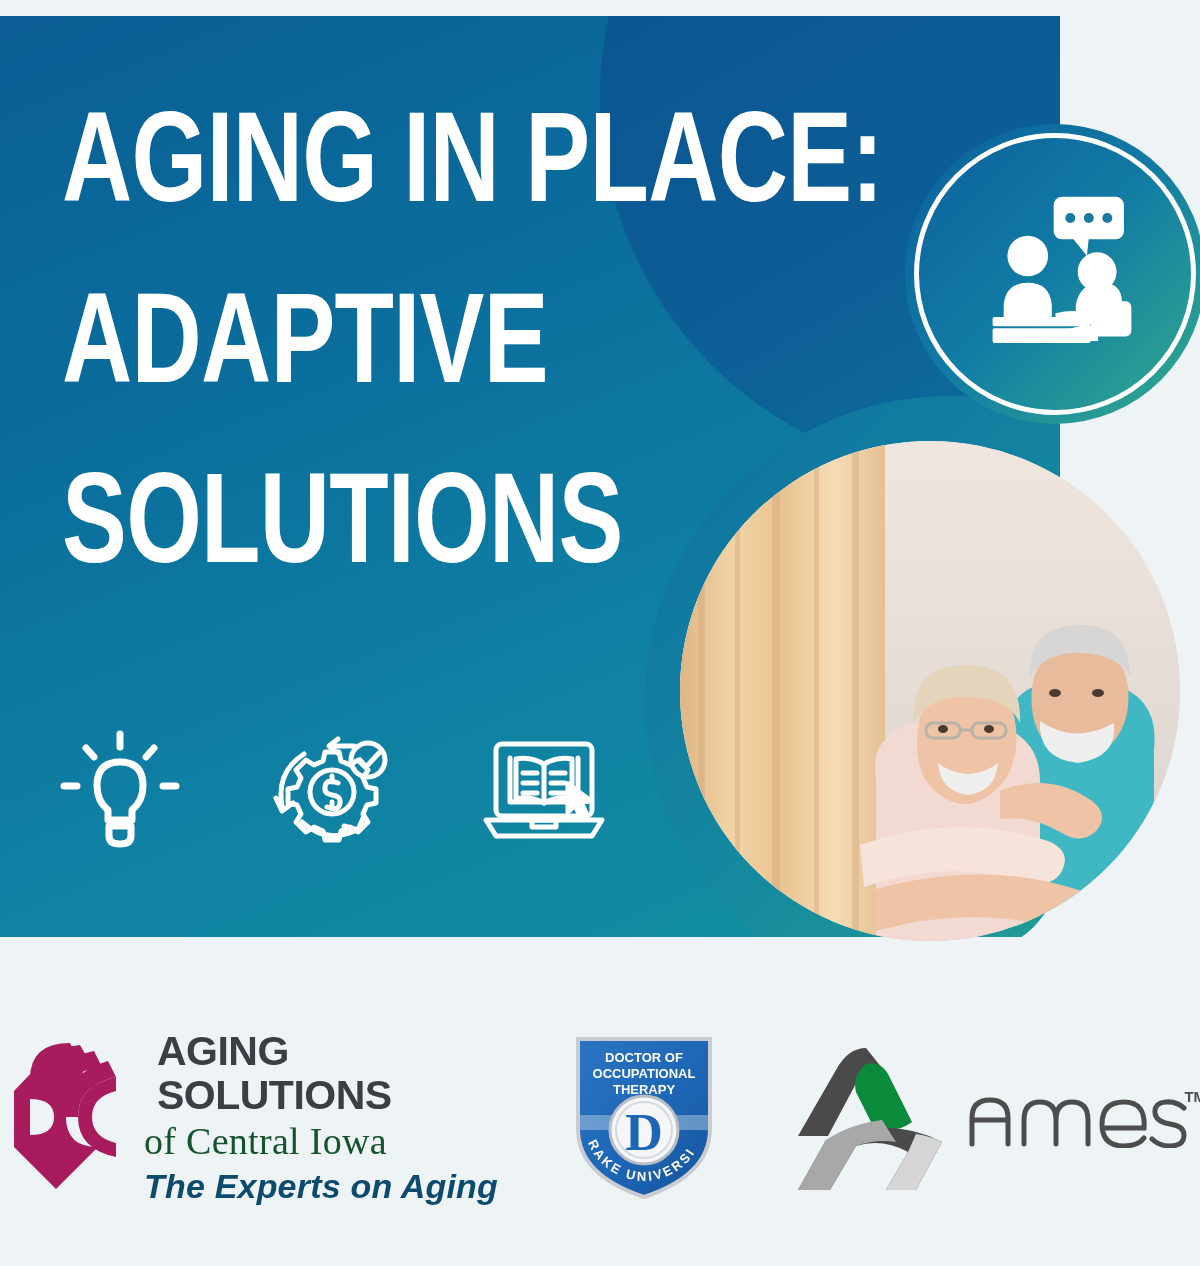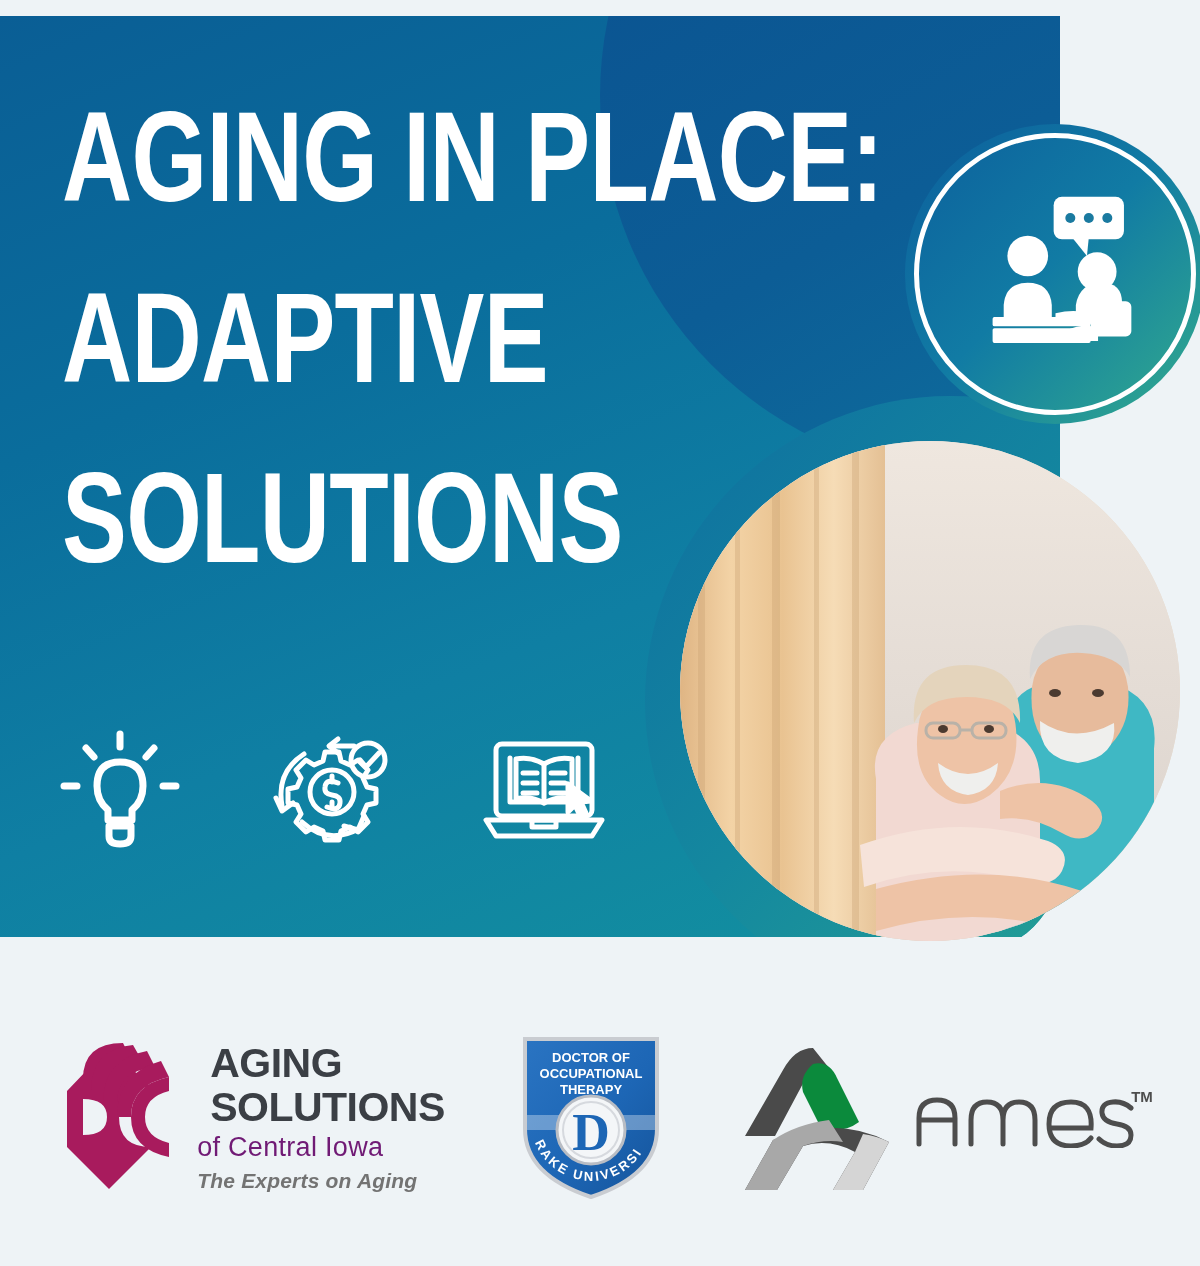--- a/index.html
+++ b/index.html
@@ -136,32 +136,32 @@
   .ar-l1, .ar-l2 {
     color: #3b3f45;
     font-family: "Liberation Sans Narrow", "Liberation Sans", sans-serif;
     font-weight: 700;
     letter-spacing: -0.5px;
     margin-left: 13px;
   }
   .ar-l1 { font-size: 41px; }
   .ar-l2 { font-size: 41px; margin-top: 3px; }
   .ar-l3 {
-    color: #701a75;
-    font-family: Liberation Sans, sans-serif;
-    font-size: 27px;
+    color: #14532d;
+    font-family: Liberation Serif, serif;
+    font-size: 38px;
     margin-top: 6px;
     letter-spacing: 0.3px;
   }
   .ar-l4 {
-    color: #737373;
+    color: #0c4a6e;
     font-family: "Liberation Sans Narrow", "Liberation Sans", sans-serif;
     font-weight: 700;
     font-style: italic;
-    font-size: 21px;
+    font-size: 34px;
     margin-top: 9px;
     letter-spacing: 0.2px;
   }
 
   
   .logo-drake { width: 160px; height: 175px; align-items: flex-end; }
   .logo-drake svg { display: block; width: 100%; height: 100%; }
 
   
   .logo-ames { gap: 18px; }

